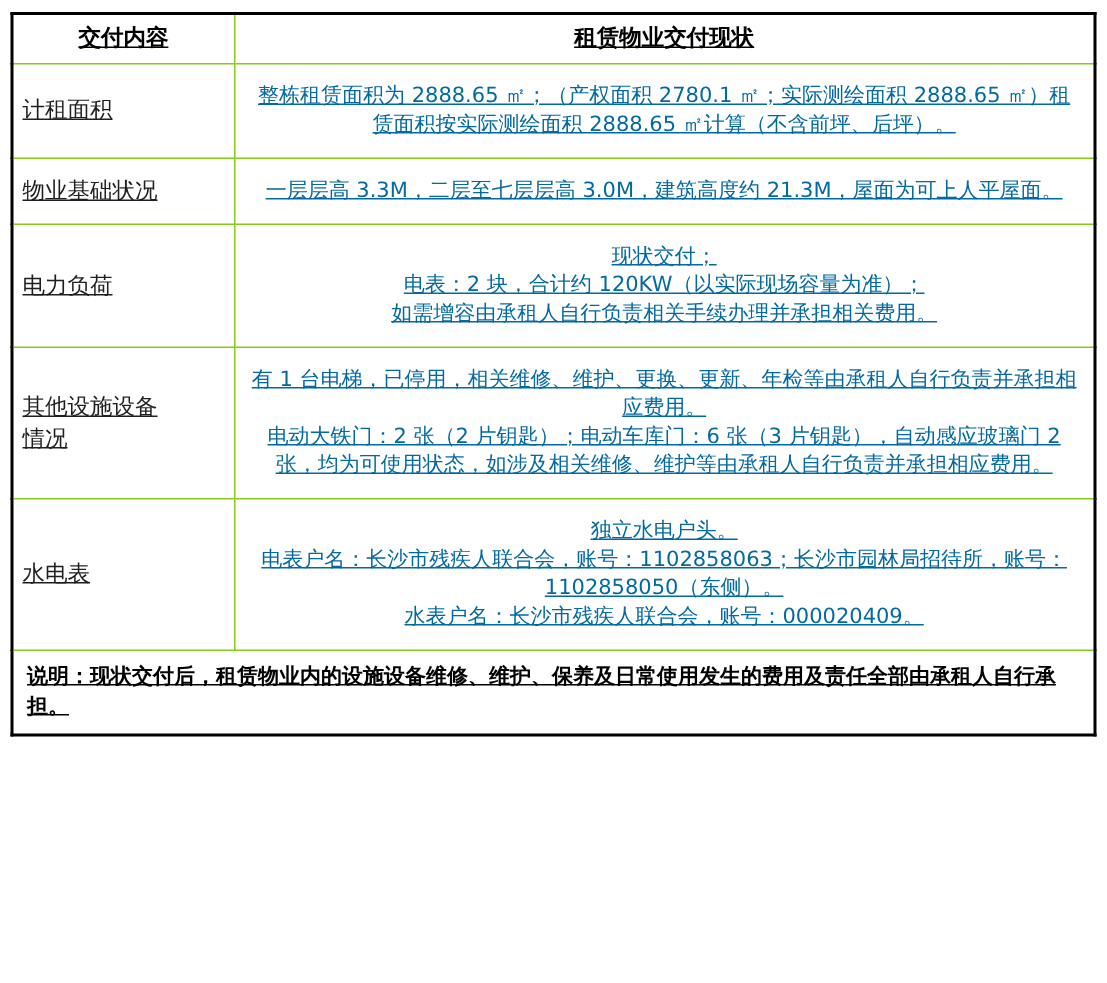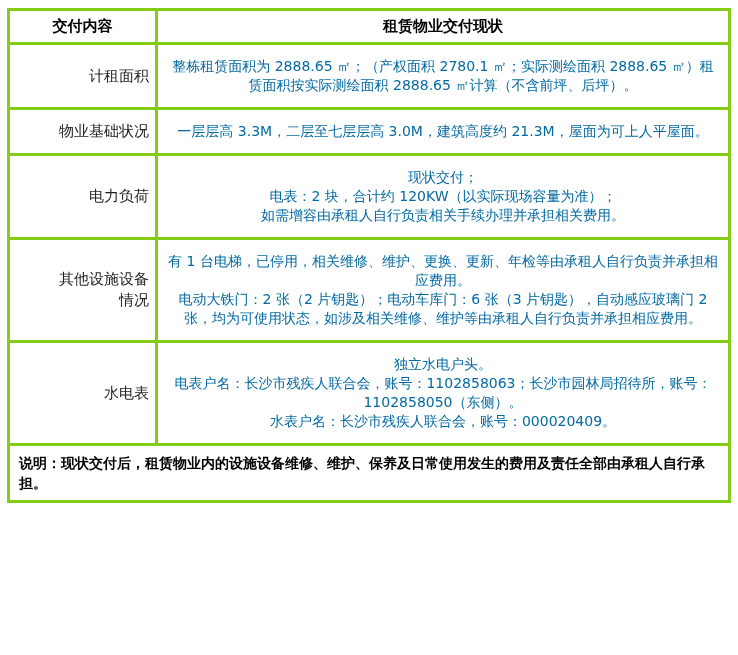--- a/index.html
+++ b/index.html
@@ -16,33 +16,34 @@
     color: #1f1f1f;
   }
   table.handover {
     border-collapse: collapse;
     width: 724px;
     table-layout: fixed;
     border: 2px solid #000000;
   }
   table.handover th,
   table.handover td {
-    border: 3px solid #84cc16;
+    border: 1px solid #84cc16;
     vertical-align: middle;
     box-sizing: border-box;
+    text-decoration: underline;
   }
   th.hdr {
     font-size: 15px;
     font-weight: bold;
     color: #000000;
     text-align: center;
     padding: 6px 4px;
   }
   td.label {
-    text-align: right;
+    text-align: left;
     font-size: 15px;
     color: #1f1f1f;
     padding: 4px 6px;
     white-space: pre-line;
     line-height: 21px;
   }
   td.content {
     font-size: 14px;
     line-height: 19px;
     padding: 12px 9px;

